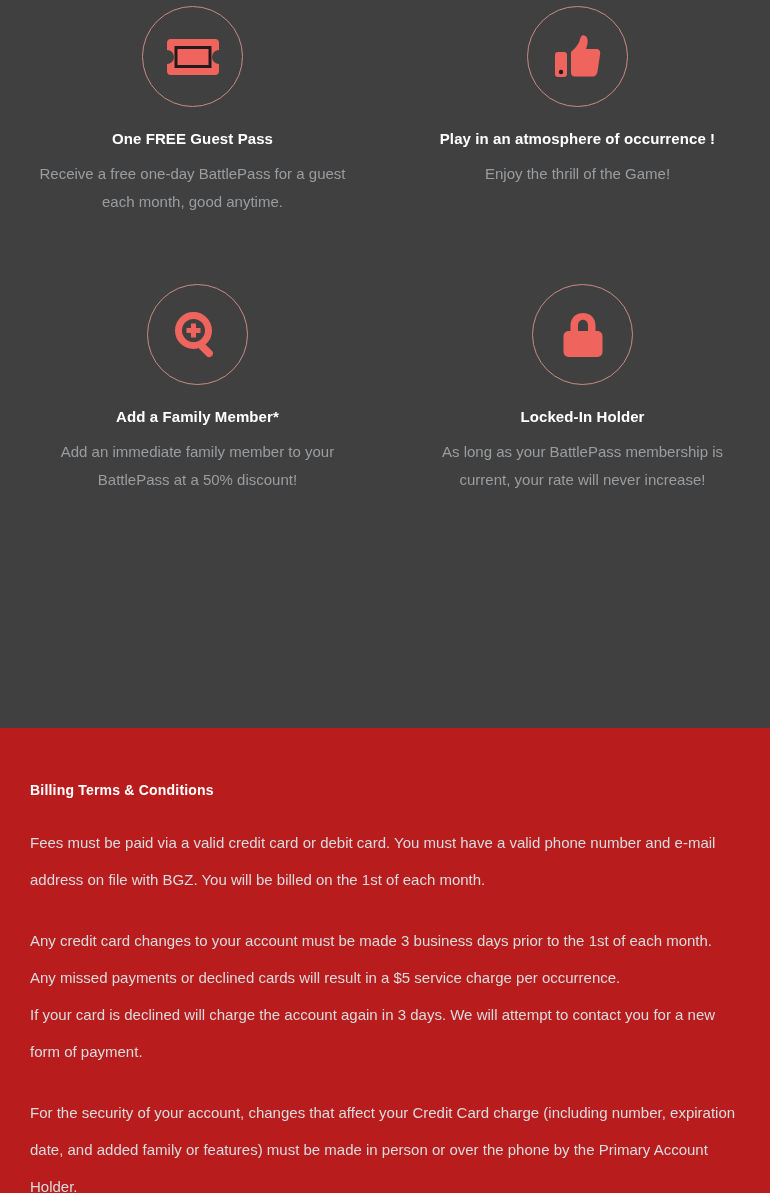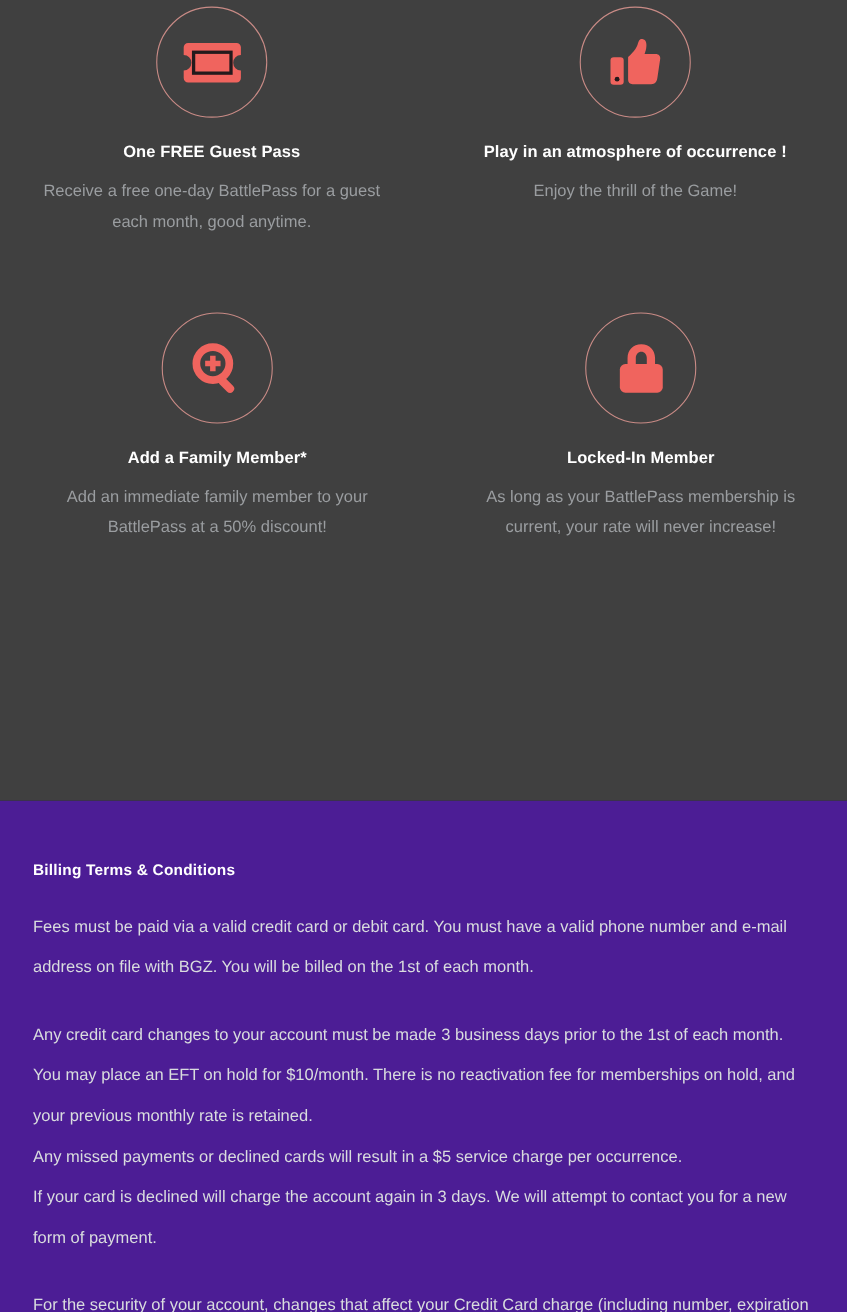--- a/index.html
+++ b/index.html
@@ -61,21 +61,21 @@
     font-size: 15px;
     line-height: 28px;
     margin: 12px auto 0 auto;
     max-width: 330px;
     font-weight: 400;
     text-align: center;
   }
 
   
   .billing-section {
-    background: #4c1d95;
+    background: #b91c1c;
     height: 465px;
     box-sizing: border-box;
     padding: 54px 30px 0 30px;
   }
   .billing-heading {
     color: #ffffff;
     font-size: 14px;
     font-weight: bold;
     letter-spacing: 0.2px;
     margin: 0 0 26px 0;
@@ -140,33 +140,32 @@
 
     <div class="feature-card row2">
       <div class="icon-circle">
         <span>
           <svg width="46" height="50" viewBox="0 0 46 50">
             <path d="M23 3 C15.5 3 10.5 8.4 10.5 15.5 V24 h7.5 v-8.5 c0 -3.4 2.2 -5.8 5 -5.8 s5 2.4 5 5.8 V24 h7.5 v-8.5 C35.5 8.4 30.5 3 23 3 Z" fill="#f0645e"></path>
             <rect x="3.5" y="21" width="39" height="26" rx="5" fill="#f0645e"></rect>
           </svg>
         </span>
       </div>
-      <div class="feature-title">Locked-In Member</div>
+      <div class="feature-title">Locked-In Holder</div>
       <div class="feature-desc">As long as your BattlePass membership is current, your rate will never increase!</div>
     </div>
 
   </div>
 </div>
 
 <div class="billing-section">
   <div class="billing-heading">Billing Terms &amp; Conditions</div>
 
   <p class="billing-para">Fees must be paid via a valid credit card or debit card. You must have a valid phone number and e-mail address on file with BGZ. You will be billed on the 1st of each month.</p>
 
   <div class="billing-group">
     <p class="billing-para tight">Any credit card changes to your account must be made 3 business days prior to the 1st of each month.</p>
-    <p class="billing-para tight">You may place an EFT on hold for $10/month. There is no reactivation fee for memberships on hold, and your previous monthly rate is retained.</p>
     <p class="billing-para tight">Any missed payments or declined cards will result in a $5 service charge per occurrence.</p>
     <p class="billing-para tight">If your card is declined will charge the account again in 3 days. We will attempt to contact you for a new form of payment.</p>
   </div>
 
   <p class="billing-para">For the security of your account, changes that affect your Credit Card charge (including number, expiration date, and added family or features) must be made in person or over the phone by the Primary Account Holder.</p>
 </div>
 
 </body></html>

